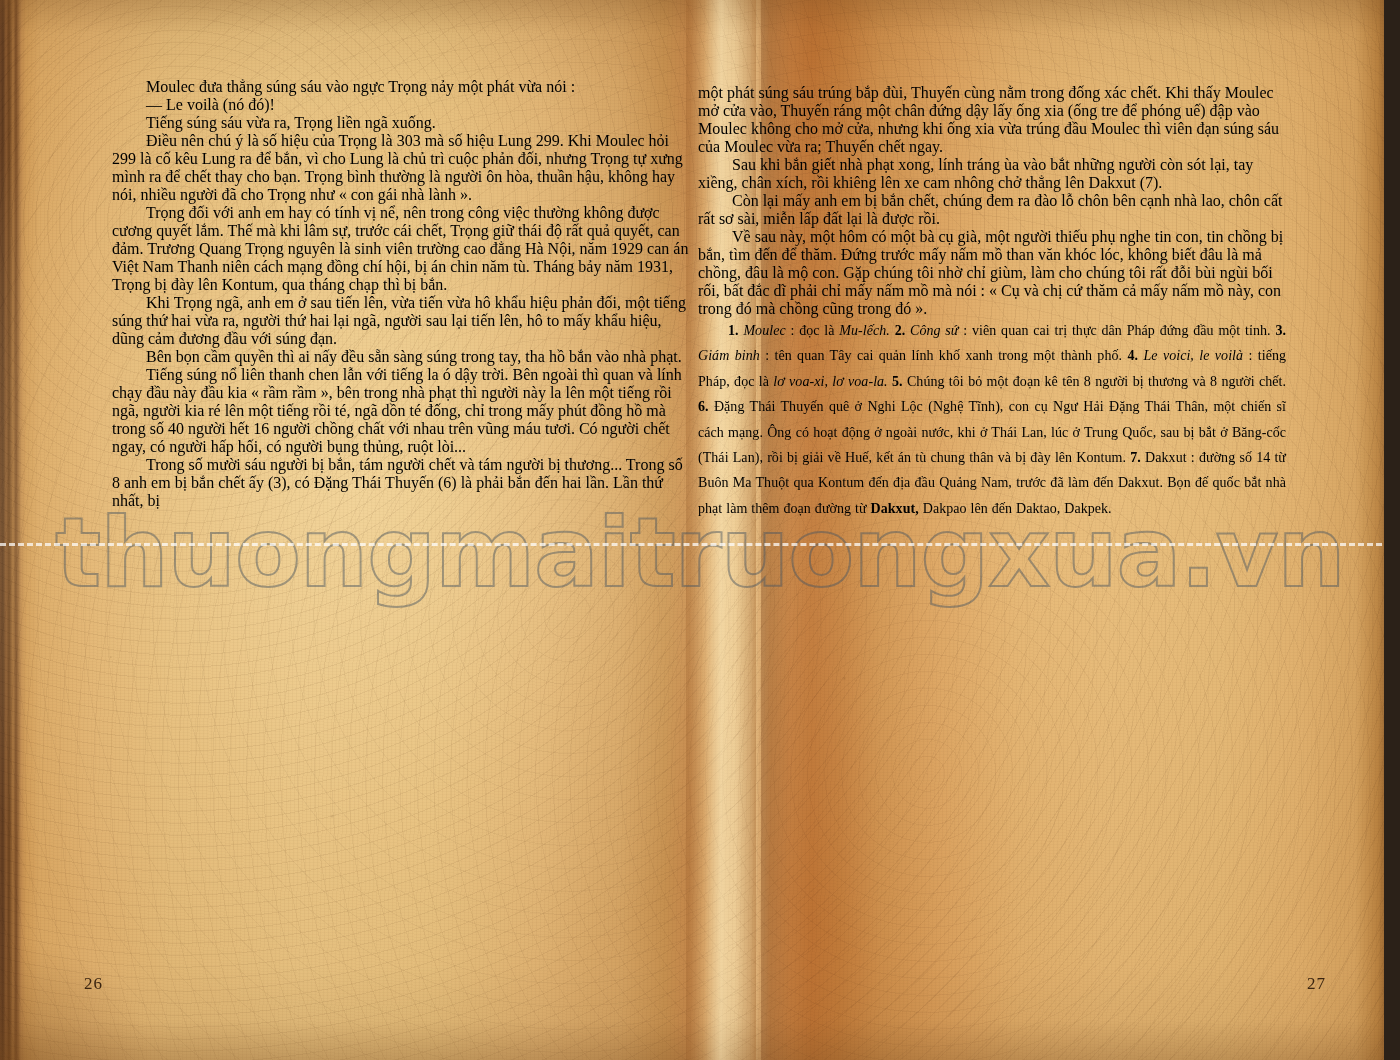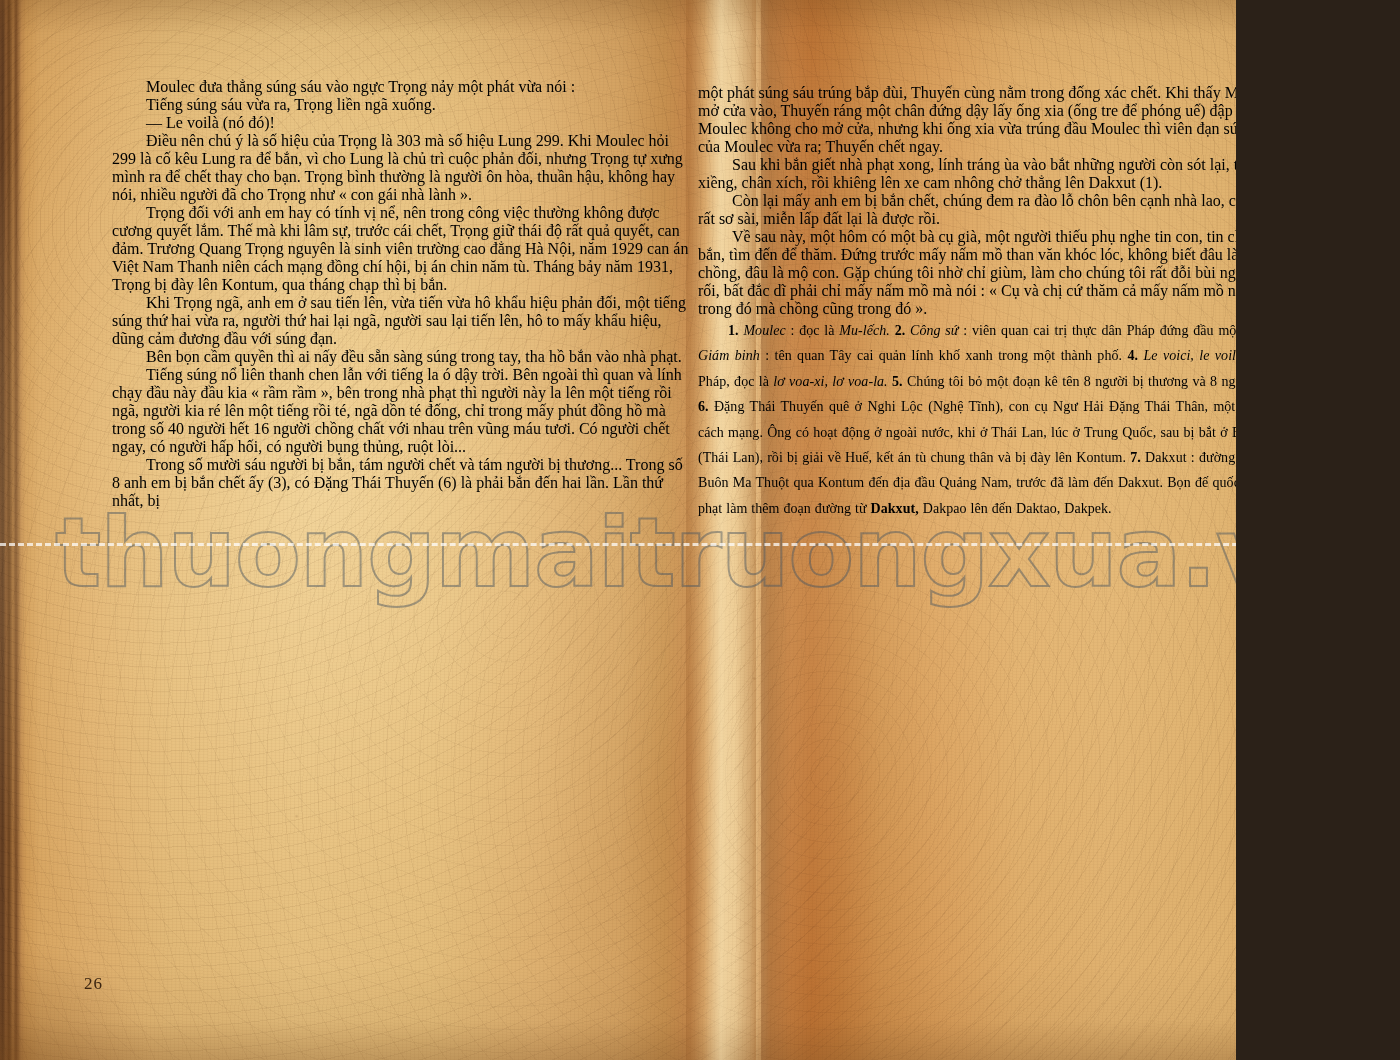--- a/index.html
+++ b/index.html
@@ -2,21 +2,21 @@
 <html><head>
 <meta charset="utf-8">
 <style>
   html, body {
     margin: 0;
     padding: 0;
     background: #2b2118;
   }
   #page {
     position: relative;
-    width: 1236px;
+    width: 1384px;
     height: 1060px;
     overflow: hidden;
     font-family: "Liberation Serif", "DejaVu Serif", serif;
     background: #fde047;
   }
 
   
   .paper-base {
     position: absolute;
     inset: 0;
@@ -181,35 +181,35 @@
   <div class="paper-base"></div>
   <div class="paper-grain"></div>
   <div class="paper-foxing"></div>
   <div class="edge-shade"></div>
   <div class="gutter-glow"></div>
   <div class="gutter-line"></div>
   <div class="corner-wear"></div>
 
   <div class="blk-left">
     <p class="para">Moulec đưa thẳng súng sáu vào ngực Trọng nảy một phát vừa nói :</p>
+    <p class="para dash">— Le voilà (nó đó)!</p>
     <p class="para">Tiếng súng sáu vừa ra, Trọng liền ngã xuống.</p>
-    <p class="para dash">— Le voilà (nó đó)!</p>
     <p class="para">Điều nên chú ý là số hiệu của Trọng là 303 mà số hiệu Lung 299. Khi Moulec hỏi 299 là cố kêu Lung ra để bắn, vì cho Lung là chủ trì cuộc phản đối, nhưng Trọng tự xưng mình ra để chết thay cho bạn. Trọng bình thường là người ôn hòa, thuần hậu, không hay nói, nhiều người đã cho Trọng như « con gái nhà lành ».</p>
     <p class="para">Trọng đối với anh em hay có tính vị nể, nên trong công việc thường không được cương quyết lắm. Thế mà khi lâm sự, trước cái chết, Trọng giữ thái độ rất quả quyết, can đảm. Trương Quang Trọng nguyên là sinh viên trường cao đẳng Hà Nội, năm 1929 can án Việt Nam Thanh niên cách mạng đồng chí hội, bị án chin năm tù. Tháng bảy năm 1931, Trọng bị đày lên Kontum, qua tháng chạp thì bị bắn.</p>
     <p class="para">Khi Trọng ngã, anh em ở sau tiến lên, vừa tiến vừa hô khẩu hiệu phản đối, một tiếng súng thứ hai vừa ra, người thứ hai lại ngã, người sau lại tiến lên, hô to mấy khẩu hiệu, dũng cảm đương đầu với súng đạn.</p>
     <p class="para">Bên bọn cầm quyền thì ai nấy đều sẵn sàng súng trong tay, tha hồ bắn vào nhà phạt.</p>
     <p class="para">Tiếng súng nổ liên thanh chen lẫn với tiếng la ó dậy trời. Bên ngoài thì quan và lính chạy đầu này đầu kia « rầm rầm », bên trong nhà phạt thì người này la lên một tiếng rồi ngã, người kia ré lên một tiếng rồi té, ngã dồn té đống, chỉ trong mấy phút đồng hồ mà trong số 40 người hết 16 người chồng chất với nhau trên vũng máu tươi. Có người chết ngay, có người hấp hối, có người bụng thủng, ruột lòi...</p>
     <p class="para">Trong số mười sáu người bị bắn, tám người chết và tám người bị thương... Trong số 8 anh em bị bắn chết ấy (3), có Đặng Thái Thuyến (6) là phải bắn đến hai lần. Lần thứ nhất, bị</p>
   </div>
 
   <div class="folio folio-left">26</div>
 
   <div class="blk-right">
     <p class="para noindent">một phát súng sáu trúng bắp đùi, Thuyến cùng nằm trong đống xác chết. Khi thấy Moulec mở cửa vào, Thuyến ráng một chân đứng dậy lấy ống xia (ống tre để phóng uế) đập vào Moulec không cho mở cửa, nhưng khi ống xia vừa trúng đầu Moulec thì viên đạn súng sáu của Moulec vừa ra; Thuyến chết ngay.</p>
-    <p class="para">Sau khi bắn giết nhà phạt xong, lính tráng ùa vào bắt những người còn sót lại, tay xiềng, chân xích, rồi khiêng lên xe cam nhông chở thẳng lên Dakxut (1).</p>
+    <p class="para">Sau khi bắn giết nhà phạt xong, lính tráng ùa vào bắt những người còn sót lại, tay xiềng, chân xích, rồi khiêng lên xe cam nhông chở thẳng lên Dakxut (7).</p>
     <p class="para">Còn lại mấy anh em bị bắn chết, chúng đem ra đào lỗ chôn bên cạnh nhà lao, chôn cất rất sơ sài, miễn lấp đất lại là được rồi.</p>
     <p class="para">Về sau này, một hôm có một bà cụ già, một người thiếu phụ nghe tin con, tin chồng bị bắn, tìm đến để thăm. Đứng trước mấy nấm mồ than văn khóc lóc, không biết đâu là mả chồng, đâu là mộ con. Gặp chúng tôi nhờ chỉ giùm, làm cho chúng tôi rất đỗi bùi ngùi bối rối, bất đắc dĩ phải chỉ mấy nấm mồ mà nói : « Cụ và chị cứ thăm cả mấy nấm mồ này, con trong đó mà chồng cũng trong đó ».</p>
 
     <div class="notes-body"><b>1.</b> <i>Moulec</i> : đọc là <i>Mu-lếch.</i> <b>2.</b> <i>Công sứ</i> : viên quan cai trị thực dân Pháp đứng đầu một tỉnh. <b>3.</b> <i>Giám binh</i> : tên quan Tây cai quản lính khố xanh trong một thành phố. <b>4.</b> <i>Le voici, le voilà</i> : tiếng Pháp, đọc là <i>lơ voa-xi, lơ voa-la.</i> <b>5.</b> Chúng tôi bỏ một đoạn kê tên 8 người bị thương và 8 người chết. <b>6.</b> Đặng Thái Thuyến quê ở Nghi Lộc (Nghệ Tĩnh), con cụ Ngư Hải Đặng Thái Thân, một chiến sĩ cách mạng. Ông có hoạt động ở ngoài nước, khi ở Thái Lan, lúc ở Trung Quốc, sau bị bắt ở Băng-cốc (Thái Lan), rồi bị giải về Huế, kết án tù chung thân và bị đày lên Kontum. <b>7.</b> Dakxut : đường số 14 từ Buôn Ma Thuột qua Kontum đến địa đầu Quảng Nam, trước đã làm đến Dakxut. Bọn đế quốc bắt nhà phạt làm thêm đoạn đường từ <b>Dakxut,</b> Dakpao lên đến Daktao, Dakpek.</div>
   </div>
 
   <div class="folio folio-right">27</div>
 
   <div class="watermark">
     <div class="wm-text">thuongmaitruongxua.vn</div>

